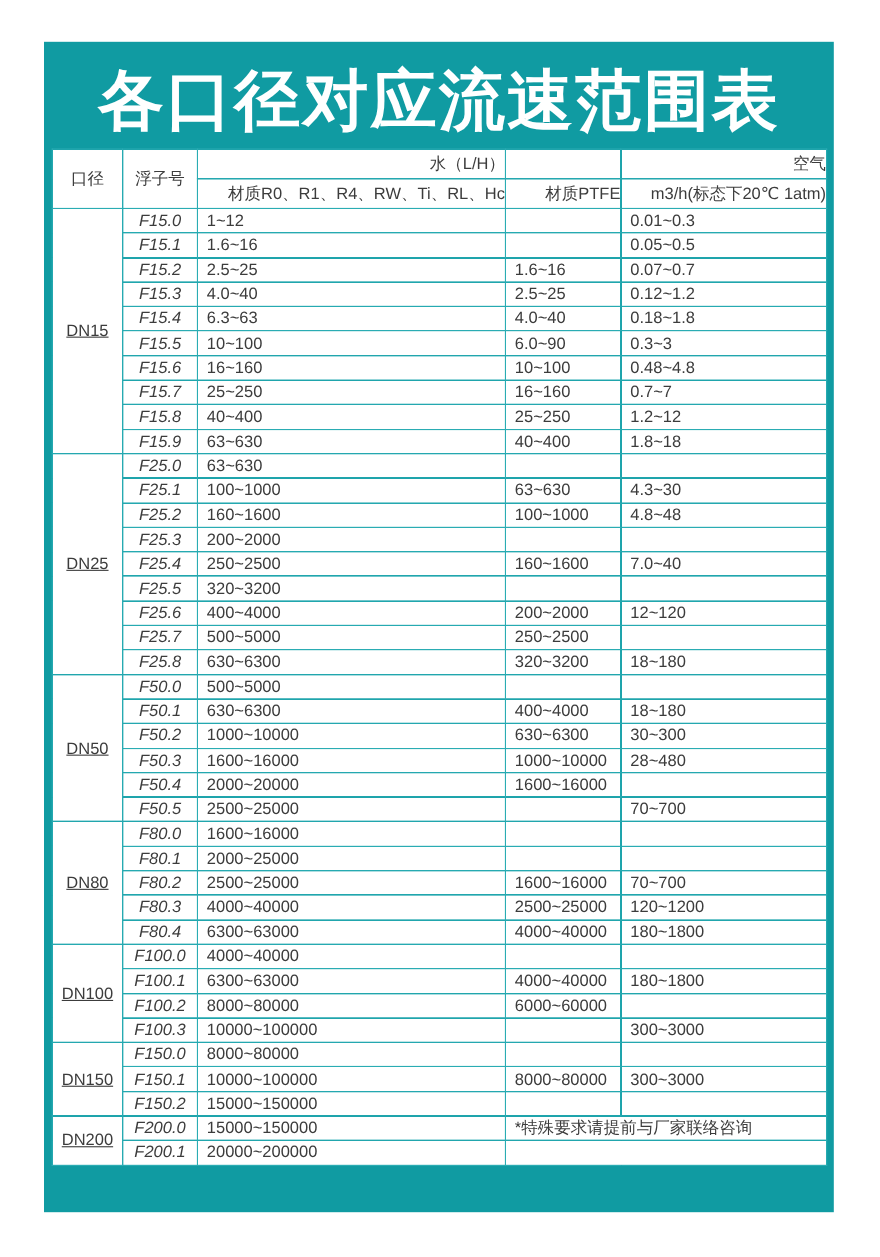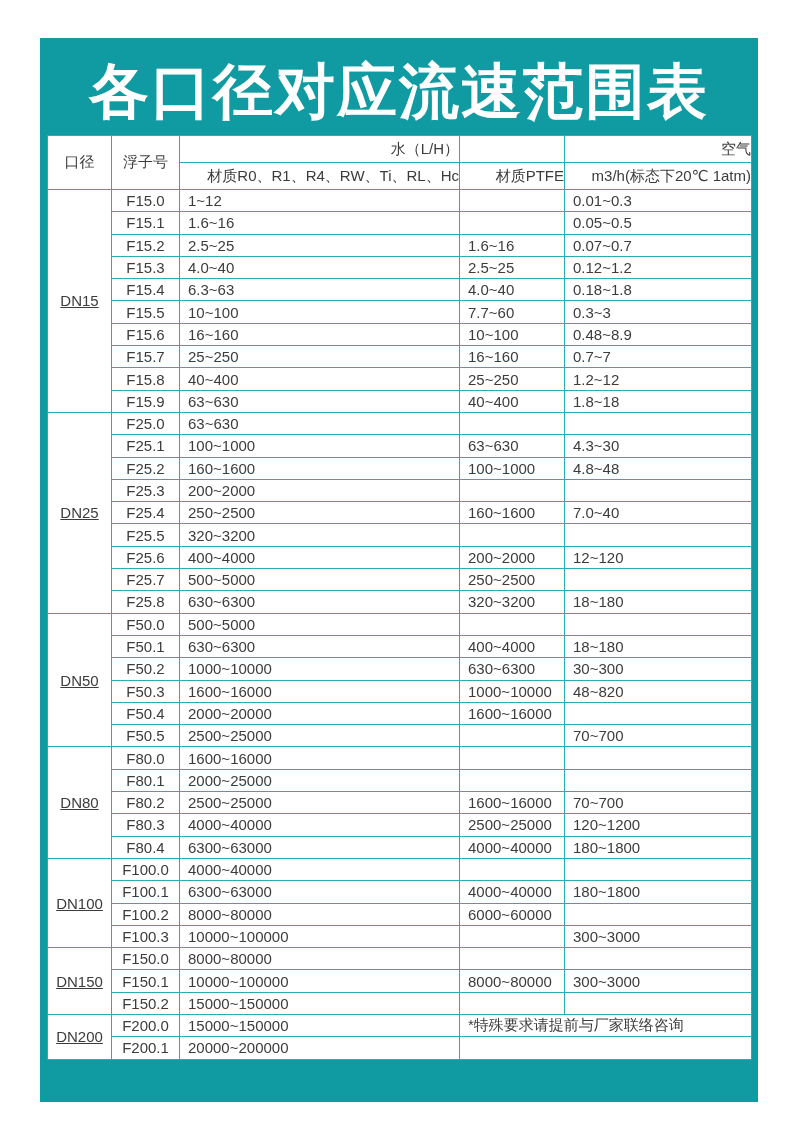--- a/index.html
+++ b/index.html
@@ -52,21 +52,21 @@
     background: var(--cell-bg);
     font-weight: normal;
     overflow: hidden;
     white-space: nowrap;
     vertical-align: middle;
   }
   .flow-table thead th { height: 27px; text-align: right; padding-left: 8px; }
   .flow-table thead th.center { text-align: center; padding-left: 0; }
   .flow-table tbody td { height: 22.3px; }
   td.diameter-cell { text-align: center; text-decoration: underline; }
-  td.float-cell { text-align: center; }
+  td.float-cell { text-align: center; font-style: italic; }
   td.water-cell, td.ptfe-cell, td.air-cell, td.note-cell { text-align: left; padding-left: 8px; }
 </style>
 </head>
 <body>
 
 <div class="page">
   <div class="title">各口径对应流速范围表</div>
 
   <table class="flow-table">
     <colgroup>
@@ -118,28 +118,28 @@
         </tr>
         <tr>
           <td class="float-cell">F15.4</td>
           <td class="water-cell">6.3~63</td>
           <td class="ptfe-cell">4.0~40</td>
           <td class="air-cell">0.18~1.8</td>
         </tr>
         <tr>
           <td class="float-cell">F15.5</td>
           <td class="water-cell">10~100</td>
-          <td class="ptfe-cell">7.7~60</td>
+          <td class="ptfe-cell">6.0~90</td>
           <td class="air-cell">0.3~3</td>
         </tr>
         <tr>
           <td class="float-cell">F15.6</td>
           <td class="water-cell">16~160</td>
           <td class="ptfe-cell">10~100</td>
-          <td class="air-cell">0.48~8.9</td>
+          <td class="air-cell">0.48~4.8</td>
         </tr>
         <tr>
           <td class="float-cell">F15.7</td>
           <td class="water-cell">25~250</td>
           <td class="ptfe-cell">16~160</td>
           <td class="air-cell">0.7~7</td>
         </tr>
         <tr>
           <td class="float-cell">F15.8</td>
           <td class="water-cell">40~400</td>
@@ -223,21 +223,21 @@
         <tr>
           <td class="float-cell">F50.2</td>
           <td class="water-cell">1000~10000</td>
           <td class="ptfe-cell">630~6300</td>
           <td class="air-cell">30~300</td>
         </tr>
         <tr>
           <td class="float-cell">F50.3</td>
           <td class="water-cell">1600~16000</td>
           <td class="ptfe-cell">1000~10000</td>
-          <td class="air-cell">48~820</td>
+          <td class="air-cell">28~480</td>
         </tr>
         <tr>
           <td class="float-cell">F50.4</td>
           <td class="water-cell">2000~20000</td>
           <td class="ptfe-cell">1600~16000</td>
           <td class="air-cell"></td>
         </tr>
         <tr>
           <td class="float-cell">F50.5</td>
           <td class="water-cell">2500~25000</td>

